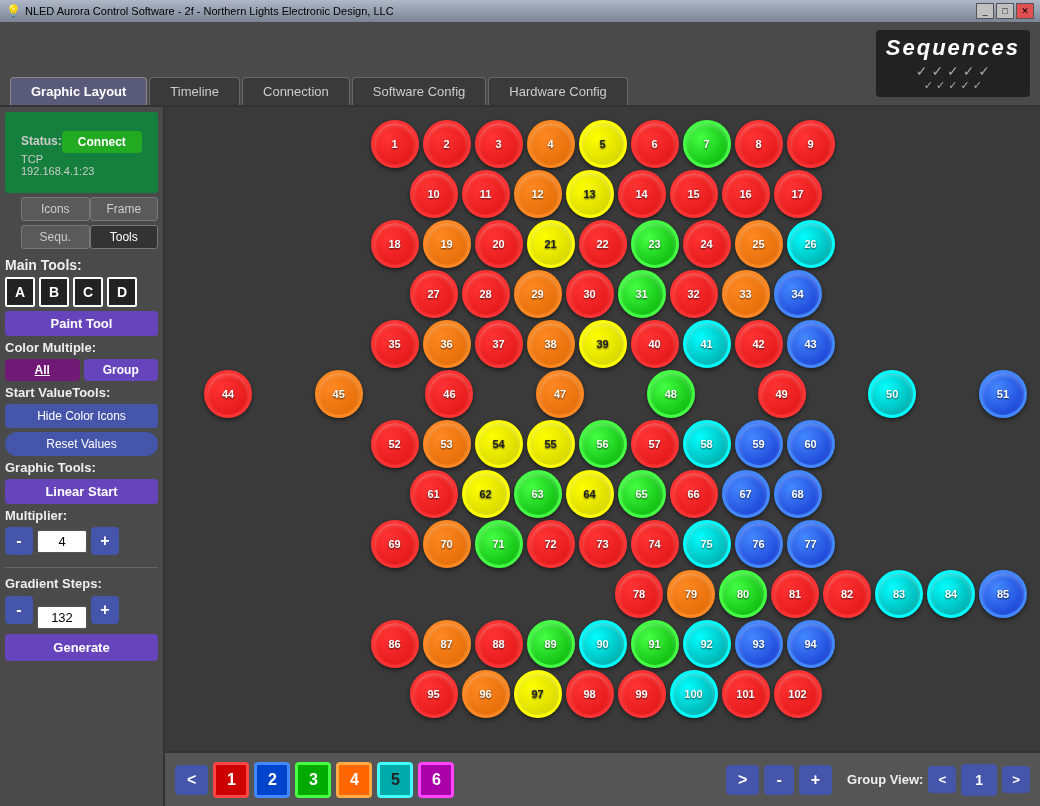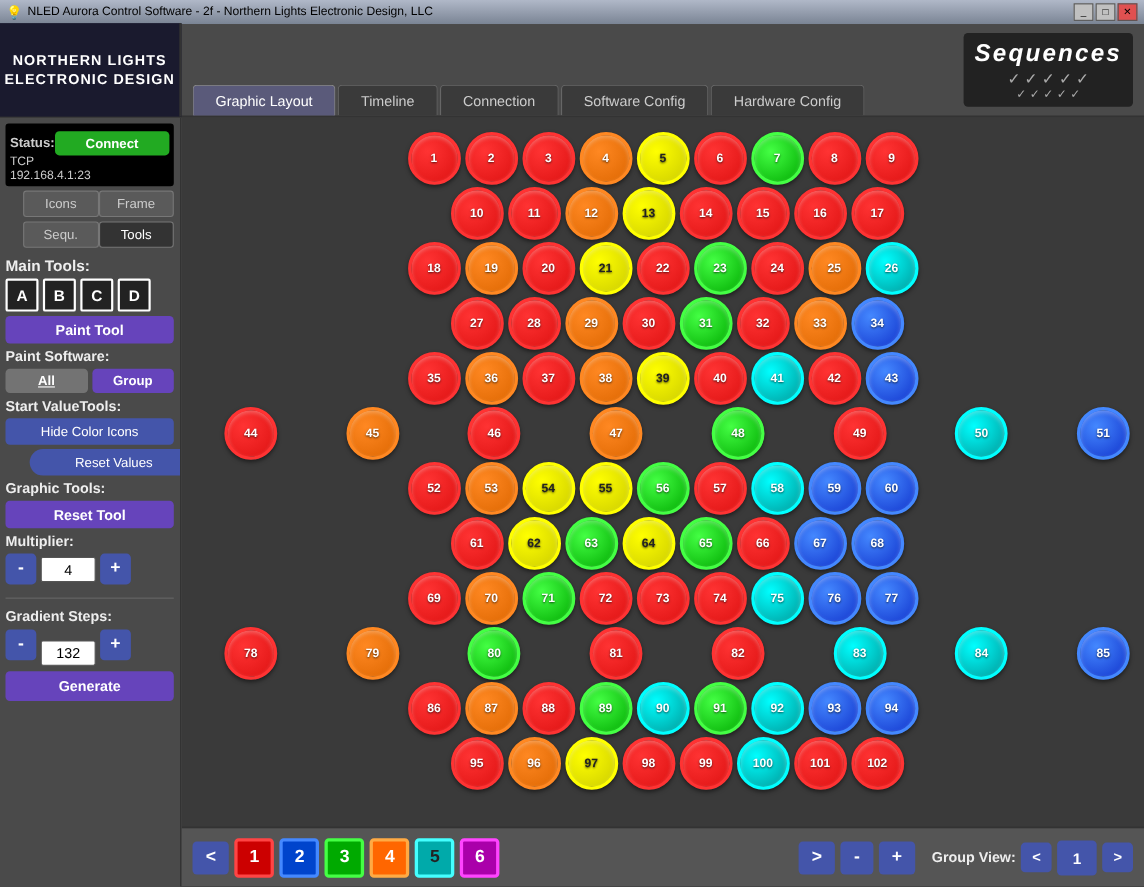--- a/index.html
+++ b/index.html
@@ -23,53 +23,53 @@
     .app-container { display: flex; flex-direction: column; height: calc(100% - 22px); background: #555; }
     
     
     .header { display: flex; align-items: center; background: #4a4a4a; height: 85px; border-bottom: 2px solid #333; }
     .logo { width: 165px; min-width: 165px; height: 85px; background: #1a1a2e; display: flex; flex-direction: column; align-items: center; justify-content: center; border-right: 2px solid #333; }
     .logo-text { color: #ffffff; font-size: 13px; font-weight: bold; text-align: center; line-height: 1.3; text-transform: uppercase; letter-spacing: 1px; }
     .logo-text span { display: block; }
     
     .tabs-area { display: flex; align-items: flex-end; padding: 0 10px; height: 100%; flex: 1; }
     .tab { padding: 6px 20px; margin-right: 2px; cursor: pointer; font-size: 13px; border-radius: 4px 4px 0 0; border: 1px solid #666; border-bottom: none; color: #ccc; background: #3a3a3a; }
-    .tab.active { background: #5a5a7a; color: #fff; font-weight: normal; border-color: #888; }
+    .tab.active { background: #5a5a7a; color: #fff; font-weight: bold; border-color: #888; }
     
     .sequences-logo { margin-left: auto; margin-right: 10px; background: #222; padding: 5px 10px; border-radius: 4px; }
     .sequences-text { color: #fff; font-size: 20px; font-weight: bold; font-style: italic; letter-spacing: 2px; }
     .sequences-dots { display: flex; gap: 8px; justify-content: center; margin-top: 2px; }
     
     
     .content { display: flex; flex: 1; overflow: hidden; }
     
     
     .sidebar { width: 165px; min-width: 165px; background: #4a4a4a; border-right: 2px solid #333; display: flex; flex-direction: column; padding: 5px; gap: 4px; overflow-y: auto; }
     
-    .status-area { background: #000000; padding: 4px; border-radius: 3px; font-size: 11px; color: #ccc; }
+    .status-area { background: #15803d; padding: 16px; border-radius: 3px; font-size: 11px; color: #ccc; }
     .connect-btn { background: #22aa22; color: #fff; border: none; padding: 4px 10px; border-radius: 4px; cursor: pointer; font-weight: bold; font-size: 12px; width: 100%; margin-top: 3px; }
     
     .icon-frame-row { display: flex; gap: 0; padding-left: 16px; }
     .tab-btn { flex: 1; padding: 4px; background: #5a5a5a; border: 1px solid #777; border-radius: 3px; cursor: pointer; color: #ccc; font-size: 12px; text-align: center; }
     .tab-btn.active-tab { background: #333; color: #fff; }
     
     .section-label { color: #eee; font-weight: bold; font-size: 14px; margin-top: 4px; }
     
     .abcd-row { display: flex; gap: 4px; }
     .abcd-btn { width: 30px; height: 30px; border: 2px solid #fff; background: #222; color: #fff; font-weight: bold; font-size: 14px; cursor: pointer; display: flex; align-items: center; justify-content: center; border-radius: 2px; }
     
     .tool-btn { background: #6644bb; color: #fff; border: none; padding: 5px; border-radius: 4px; cursor: pointer; font-weight: bold; font-size: 13px; width: 100%; }
     
     .paint-multiple-label { color: #eee; font-size: 13px; font-weight: bold; }
     .pm-row { display: flex; gap: 4px; }
     .pm-btn { flex: 1; padding: 4px; background: #6644bb; border: none; border-radius: 4px; cursor: pointer; color: #fff; font-weight: bold; font-size: 12px; }
-    .pm-btn.active-pm { background: #737373; text-decoration: underline; }
+    .pm-btn.active-pm { background: #701a75; text-decoration: underline; }
     
     .hide-color-btn { background: #4455aa; color: #fff; border: none; padding: 5px; border-radius: 4px; cursor: pointer; font-size: 12px; width: 100%; }
-    .reset-btn { background: #4455aa; color: #fff; border: none; padding: 5px; border-radius: 12px; cursor: pointer; font-size: 12px; width: 100%; margin-left: 22px; }
+    .reset-btn { background: #4455aa; color: #fff; border: none; padding: 5px; border-radius: 12px; cursor: pointer; font-size: 12px; width: 100%; }
     
     .graphic-tools-label { color: #eee; font-size: 13px; font-weight: bold; }
     .radial-btn { background: #6644bb; color: #fff; border: none; padding: 5px; border-radius: 4px; cursor: pointer; font-weight: bold; font-size: 13px; width: 100%; }
     .linear-btn { background: #6644bb; color: #fff; border: none; padding: 5px; border-radius: 4px; cursor: pointer; font-weight: bold; font-size: 13px; width: 100%; }
     
     .multiplier-label { color: #eee; font-size: 13px; font-weight: bold; }
     .multiplier-row { display: flex; align-items: center; gap: 4px; }
     .mult-pm-btn { background: #4455aa; color: #fff; border: none; width: 28px; height: 28px; border-radius: 4px; cursor: pointer; font-size: 16px; font-weight: bold; }
     .mult-value { background: #fff; color: #000; border: 1px solid #555; width: 50px; text-align: center; padding: 3px; font-size: 13px; border-radius: 2px; }
     
@@ -104,26 +104,20 @@
   <div class="title-bar-buttons">
     <div class="title-bar-btn">_</div>
     <div class="title-bar-btn">□</div>
     <div class="title-bar-btn close">✕</div>
   </div>
 </div>
 
 <div class="app-container">
 
   <div class="header">
-    <div class="logo">
-      <div class="logo-text">
-        <span>Northern Lights</span>
-        <span>Electronic Design</span>
-      </div>
-    </div>
     <div class="tabs-area">
       <div class="tab active">Graphic Layout</div>
       <div class="tab">Timeline</div>
       <div class="tab">Connection</div>
       <div class="tab">Software Config</div>
       <div class="tab">Hardware Config</div>
     </div>
     <div class="sequences-logo">
       <div class="sequences-text" style="font-style:italic; letter-spacing:2px; color:#fff; font-size:22px; font-weight:bold;">Sequences</div>
       <div class="sequences-dots">
@@ -162,32 +156,32 @@
 
       <div class="abcd-row">
         <div class="abcd-btn">A</div>
         <div class="abcd-btn">B</div>
         <div class="abcd-btn">C</div>
         <div class="abcd-btn">D</div>
       </div>
 
       <button class="tool-btn">Paint Tool</button>
 
-      <div class="paint-multiple-label">Paint Software:</div>
+      <div class="paint-multiple-label">Color Multiple:</div>
       <div class="pm-row">
         <button class="pm-btn active-pm">All</button>
         <button class="pm-btn">Group</button>
       </div>
 
       <div class="paint-multiple-label">Start ValueTools:</div>
       <button class="hide-color-btn">Hide Color Icons</button>
       <button class="reset-btn">Reset Values</button>
 
       <div class="graphic-tools-label">Graphic Tools:</div>
-      <button class="linear-btn">Reset Tool</button>
+      <button class="linear-btn">Linear Start</button>
 
       <div class="multiplier-label">Multiplier:</div>
       <div class="multiplier-row">
         <button class="mult-pm-btn">-</button>
         <input class="mult-value" value="4" readonly="" style="pointer-events: none;">
         <button class="mult-pm-btn">+</button>
       </div>
 
       <div style="margin-top:8px; border-top:1px solid #666; padding-top:8px;">
         <div class="gradient-steps-label">Gradient Steps:</div>
@@ -292,21 +286,21 @@
               <div style="width: 48px; height: 48px; border-radius: 50%; border: 3px solid rgb(255, 51, 51); background: radial-gradient(circle at 35% 35%, rgb(255, 51, 51), rgb(221, 17, 17)); display: flex; align-items: center; justify-content: center; font-weight: bold; font-size: 11px; color: rgb(255, 255, 255); cursor: pointer; flex-shrink: 0; box-shadow: rgba(255, 255, 255, 0.3) 0px 2px 4px inset, rgba(0, 0, 0, 0.5) 0px 2px 4px; text-shadow: rgba(0, 0, 0, 0.7) 0px 1px 2px;">69</div>
               <div style="width: 48px; height: 48px; border-radius: 50%; border: 3px solid rgb(255, 136, 34); background: radial-gradient(circle at 35% 35%, rgb(255, 136, 34), rgb(221, 102, 0)); display: flex; align-items: center; justify-content: center; font-weight: bold; font-size: 11px; color: rgb(255, 255, 255); cursor: pointer; flex-shrink: 0; box-shadow: rgba(255, 255, 255, 0.3) 0px 2px 4px inset, rgba(0, 0, 0, 0.5) 0px 2px 4px; text-shadow: rgba(0, 0, 0, 0.7) 0px 1px 2px;">70</div>
               <div style="width: 48px; height: 48px; border-radius: 50%; border: 3px solid rgb(68, 255, 68); background: radial-gradient(circle at 35% 35%, rgb(68, 255, 68), rgb(0, 170, 0)); display: flex; align-items: center; justify-content: center; font-weight: bold; font-size: 11px; color: rgb(255, 255, 255); cursor: pointer; flex-shrink: 0; box-shadow: rgba(255, 255, 255, 0.3) 0px 2px 4px inset, rgba(0, 0, 0, 0.5) 0px 2px 4px; text-shadow: rgba(0, 0, 0, 0.7) 0px 1px 2px;">71</div>
               <div style="width: 48px; height: 48px; border-radius: 50%; border: 3px solid rgb(255, 51, 51); background: radial-gradient(circle at 35% 35%, rgb(255, 51, 51), rgb(221, 17, 17)); display: flex; align-items: center; justify-content: center; font-weight: bold; font-size: 11px; color: rgb(255, 255, 255); cursor: pointer; flex-shrink: 0; box-shadow: rgba(255, 255, 255, 0.3) 0px 2px 4px inset, rgba(0, 0, 0, 0.5) 0px 2px 4px; text-shadow: rgba(0, 0, 0, 0.7) 0px 1px 2px;">72</div>
               <div style="width: 48px; height: 48px; border-radius: 50%; border: 3px solid rgb(255, 51, 51); background: radial-gradient(circle at 35% 35%, rgb(255, 51, 51), rgb(221, 17, 17)); display: flex; align-items: center; justify-content: center; font-weight: bold; font-size: 11px; color: rgb(255, 255, 255); cursor: pointer; flex-shrink: 0; box-shadow: rgba(255, 255, 255, 0.3) 0px 2px 4px inset, rgba(0, 0, 0, 0.5) 0px 2px 4px; text-shadow: rgba(0, 0, 0, 0.7) 0px 1px 2px;">73</div>
               <div style="width: 48px; height: 48px; border-radius: 50%; border: 3px solid rgb(255, 51, 51); background: radial-gradient(circle at 35% 35%, rgb(255, 51, 51), rgb(221, 17, 17)); display: flex; align-items: center; justify-content: center; font-weight: bold; font-size: 11px; color: rgb(255, 255, 255); cursor: pointer; flex-shrink: 0; box-shadow: rgba(255, 255, 255, 0.3) 0px 2px 4px inset, rgba(0, 0, 0, 0.5) 0px 2px 4px; text-shadow: rgba(0, 0, 0, 0.7) 0px 1px 2px;">74</div>
               <div style="width: 48px; height: 48px; border-radius: 50%; border: 3px solid rgb(0, 255, 255); background: radial-gradient(circle at 35% 35%, rgb(0, 255, 255), rgb(0, 153, 153)); display: flex; align-items: center; justify-content: center; font-weight: bold; font-size: 11px; color: rgb(255, 255, 255); cursor: pointer; flex-shrink: 0; box-shadow: rgba(255, 255, 255, 0.3) 0px 2px 4px inset, rgba(0, 0, 0, 0.5) 0px 2px 4px; text-shadow: rgba(0, 0, 0, 0.7) 0px 1px 2px;">75</div>
               <div style="width: 48px; height: 48px; border-radius: 50%; border: 3px solid rgb(68, 136, 255); background: radial-gradient(circle at 35% 35%, rgb(68, 136, 255), rgb(17, 51, 204)); display: flex; align-items: center; justify-content: center; font-weight: bold; font-size: 11px; color: rgb(255, 255, 255); cursor: pointer; flex-shrink: 0; box-shadow: rgba(255, 255, 255, 0.3) 0px 2px 4px inset, rgba(0, 0, 0, 0.5) 0px 2px 4px; text-shadow: rgba(0, 0, 0, 0.7) 0px 1px 2px;">76</div>
               <div style="width: 48px; height: 48px; border-radius: 50%; border: 3px solid rgb(68, 136, 255); background: radial-gradient(circle at 35% 35%, rgb(68, 136, 255), rgb(17, 51, 204)); display: flex; align-items: center; justify-content: center; font-weight: bold; font-size: 11px; color: rgb(255, 255, 255); cursor: pointer; flex-shrink: 0; box-shadow: rgba(255, 255, 255, 0.3) 0px 2px 4px inset, rgba(0, 0, 0, 0.5) 0px 2px 4px; text-shadow: rgba(0, 0, 0, 0.7) 0px 1px 2px;">77</div>
             </div>
-            <div style="display: flex; gap: 4px; align-items: center; justify-content: space-between; padding-left: 26px;">
+            <div style="display: flex; gap: 4px; align-items: center; justify-content: flex-end; padding-left: 26px;">
               <div style="width: 48px; height: 48px; border-radius: 50%; border: 3px solid rgb(255, 51, 51); background: radial-gradient(circle at 35% 35%, rgb(255, 51, 51), rgb(221, 17, 17)); display: flex; align-items: center; justify-content: center; font-weight: bold; font-size: 11px; color: rgb(255, 255, 255); cursor: pointer; flex-shrink: 0; box-shadow: rgba(255, 255, 255, 0.3) 0px 2px 4px inset, rgba(0, 0, 0, 0.5) 0px 2px 4px; text-shadow: rgba(0, 0, 0, 0.7) 0px 1px 2px;">78</div>
               <div style="width: 48px; height: 48px; border-radius: 50%; border: 3px solid rgb(255, 136, 34); background: radial-gradient(circle at 35% 35%, rgb(255, 136, 34), rgb(221, 102, 0)); display: flex; align-items: center; justify-content: center; font-weight: bold; font-size: 11px; color: rgb(255, 255, 255); cursor: pointer; flex-shrink: 0; box-shadow: rgba(255, 255, 255, 0.3) 0px 2px 4px inset, rgba(0, 0, 0, 0.5) 0px 2px 4px; text-shadow: rgba(0, 0, 0, 0.7) 0px 1px 2px;">79</div>
               <div style="width: 48px; height: 48px; border-radius: 50%; border: 3px solid rgb(68, 255, 68); background: radial-gradient(circle at 35% 35%, rgb(68, 255, 68), rgb(0, 170, 0)); display: flex; align-items: center; justify-content: center; font-weight: bold; font-size: 11px; color: rgb(255, 255, 255); cursor: pointer; flex-shrink: 0; box-shadow: rgba(255, 255, 255, 0.3) 0px 2px 4px inset, rgba(0, 0, 0, 0.5) 0px 2px 4px; text-shadow: rgba(0, 0, 0, 0.7) 0px 1px 2px;">80</div>
               <div style="width: 48px; height: 48px; border-radius: 50%; border: 3px solid rgb(255, 51, 51); background: radial-gradient(circle at 35% 35%, rgb(255, 51, 51), rgb(221, 17, 17)); display: flex; align-items: center; justify-content: center; font-weight: bold; font-size: 11px; color: rgb(255, 255, 255); cursor: pointer; flex-shrink: 0; box-shadow: rgba(255, 255, 255, 0.3) 0px 2px 4px inset, rgba(0, 0, 0, 0.5) 0px 2px 4px; text-shadow: rgba(0, 0, 0, 0.7) 0px 1px 2px;">81</div>
               <div style="width: 48px; height: 48px; border-radius: 50%; border: 3px solid rgb(255, 51, 51); background: radial-gradient(circle at 35% 35%, rgb(255, 51, 51), rgb(221, 17, 17)); display: flex; align-items: center; justify-content: center; font-weight: bold; font-size: 11px; color: rgb(255, 255, 255); cursor: pointer; flex-shrink: 0; box-shadow: rgba(255, 255, 255, 0.3) 0px 2px 4px inset, rgba(0, 0, 0, 0.5) 0px 2px 4px; text-shadow: rgba(0, 0, 0, 0.7) 0px 1px 2px;">82</div>
               <div style="width: 48px; height: 48px; border-radius: 50%; border: 3px solid rgb(0, 255, 255); background: radial-gradient(circle at 35% 35%, rgb(0, 255, 255), rgb(0, 153, 153)); display: flex; align-items: center; justify-content: center; font-weight: bold; font-size: 11px; color: rgb(255, 255, 255); cursor: pointer; flex-shrink: 0; box-shadow: rgba(255, 255, 255, 0.3) 0px 2px 4px inset, rgba(0, 0, 0, 0.5) 0px 2px 4px; text-shadow: rgba(0, 0, 0, 0.7) 0px 1px 2px;">83</div>
               <div style="width: 48px; height: 48px; border-radius: 50%; border: 3px solid rgb(0, 255, 255); background: radial-gradient(circle at 35% 35%, rgb(0, 255, 255), rgb(0, 153, 153)); display: flex; align-items: center; justify-content: center; font-weight: bold; font-size: 11px; color: rgb(255, 255, 255); cursor: pointer; flex-shrink: 0; box-shadow: rgba(255, 255, 255, 0.3) 0px 2px 4px inset, rgba(0, 0, 0, 0.5) 0px 2px 4px; text-shadow: rgba(0, 0, 0, 0.7) 0px 1px 2px;">84</div>
               <div style="width: 48px; height: 48px; border-radius: 50%; border: 3px solid rgb(68, 136, 255); background: radial-gradient(circle at 35% 35%, rgb(68, 136, 255), rgb(17, 51, 204)); display: flex; align-items: center; justify-content: center; font-weight: bold; font-size: 11px; color: rgb(255, 255, 255); cursor: pointer; flex-shrink: 0; box-shadow: rgba(255, 255, 255, 0.3) 0px 2px 4px inset, rgba(0, 0, 0, 0.5) 0px 2px 4px; text-shadow: rgba(0, 0, 0, 0.7) 0px 1px 2px;">85</div>
             </div>
             <div style="display: flex; gap: 4px; align-items: center; justify-content: center;">

